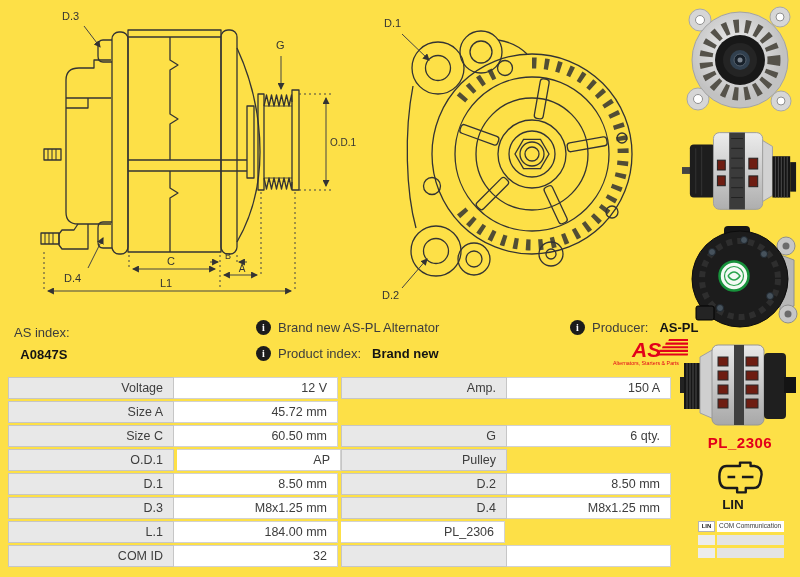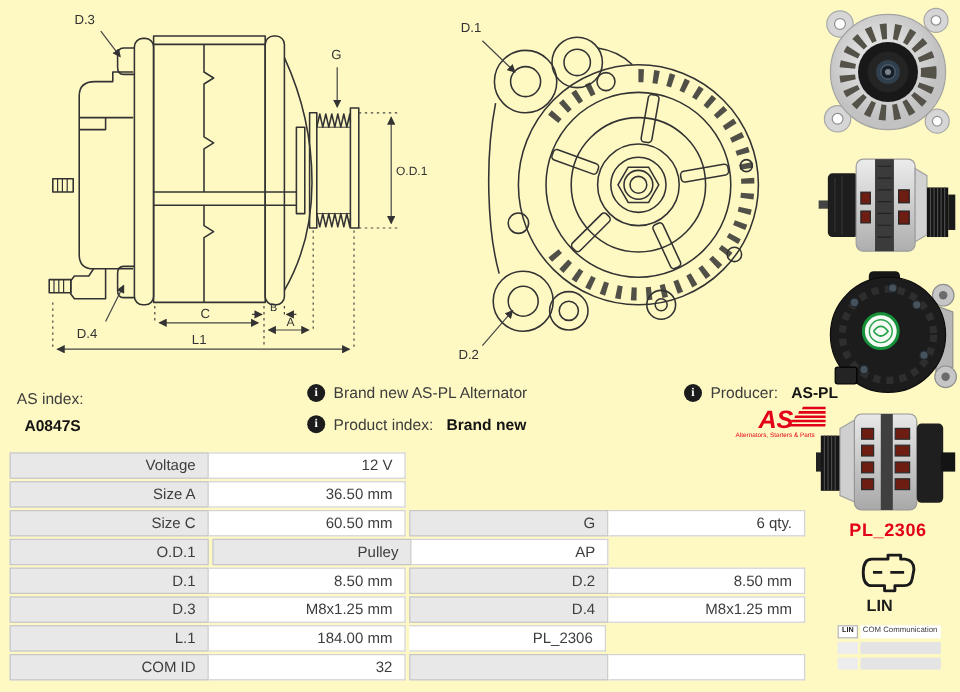--- a/index.html
+++ b/index.html
@@ -1,17 +1,17 @@
 <!DOCTYPE html>
 <html><head>
 <meta charset="utf-8">
 <style>
   html,body{margin:0;padding:0;background:#fff;}
   .canvas{
-    position:relative;width:800px;height:577px;background:#fef9c3;overflow:hidden;
+    position:relative;width:800px;height:577px;background:#fde047;overflow:hidden;
     font-family:"Liberation Sans",sans-serif;color:#3d3d3d;
   }
   svg{display:block;}
   .abs{position:absolute;}
 
   
   .info-line{position:absolute;display:flex;align-items:center;gap:7px;height:18px;
     font-size:13px;color:#3d3d3d;white-space:nowrap;}
   .info-line .bold{font-weight:bold;color:#141414;margin-left:4px;}
   .red-bold{font-weight:bold;color:#e2001a;}
@@ -193,38 +193,42 @@
       <rect x="60" y="13.8" width="30" height="2.1"></rect>
       <rect x="58" y="17.4" width="32" height="2.1"></rect>
     </g>
     <text x="42" y="28.5" text-anchor="middle" font-size="5.3" fill="#e2001a" font-family="Liberation Sans, sans-serif">Alternators, Starters &amp; Parts</text>
   </svg>
 
   <div class="spec-table">
     <div class="trow">
       <div class="cell lbl">Voltage</div>
       <div class="cell val">12 V</div>
+      <div class="pair2">
+          <div class="cell lbl">Amp.</div>
+      <div class="cell val">150 A</div>
+        </div>
     </div>
     <div class="trow">
       <div class="cell lbl">Size A</div>
-      <div class="cell val">36.50 mm</div>
+      <div class="cell val">45.72 mm</div>
     </div>
     <div class="trow">
       <div class="cell lbl">Size C</div>
       <div class="cell val">60.50 mm</div>
       <div class="pair2">
           <div class="cell lbl">G</div>
       <div class="cell val">6 qty.</div>
         </div>
     </div>
     <div class="trow">
       <div class="cell lbl">O.D.1</div>
       <div class="pair2">
-          <div class="cell lbl">Pulley</div>
-      <div class="cell val">AP</div>
+          <div class="cell val">AP</div>
+      <div class="cell lbl">Pulley</div>
         </div>
     </div>
     <div class="trow">
       <div class="cell lbl">D.1</div>
       <div class="cell val">8.50 mm</div>
       <div class="pair2">
           <div class="cell lbl">D.2</div>
       <div class="cell val">8.50 mm</div>
         </div>
     </div>

